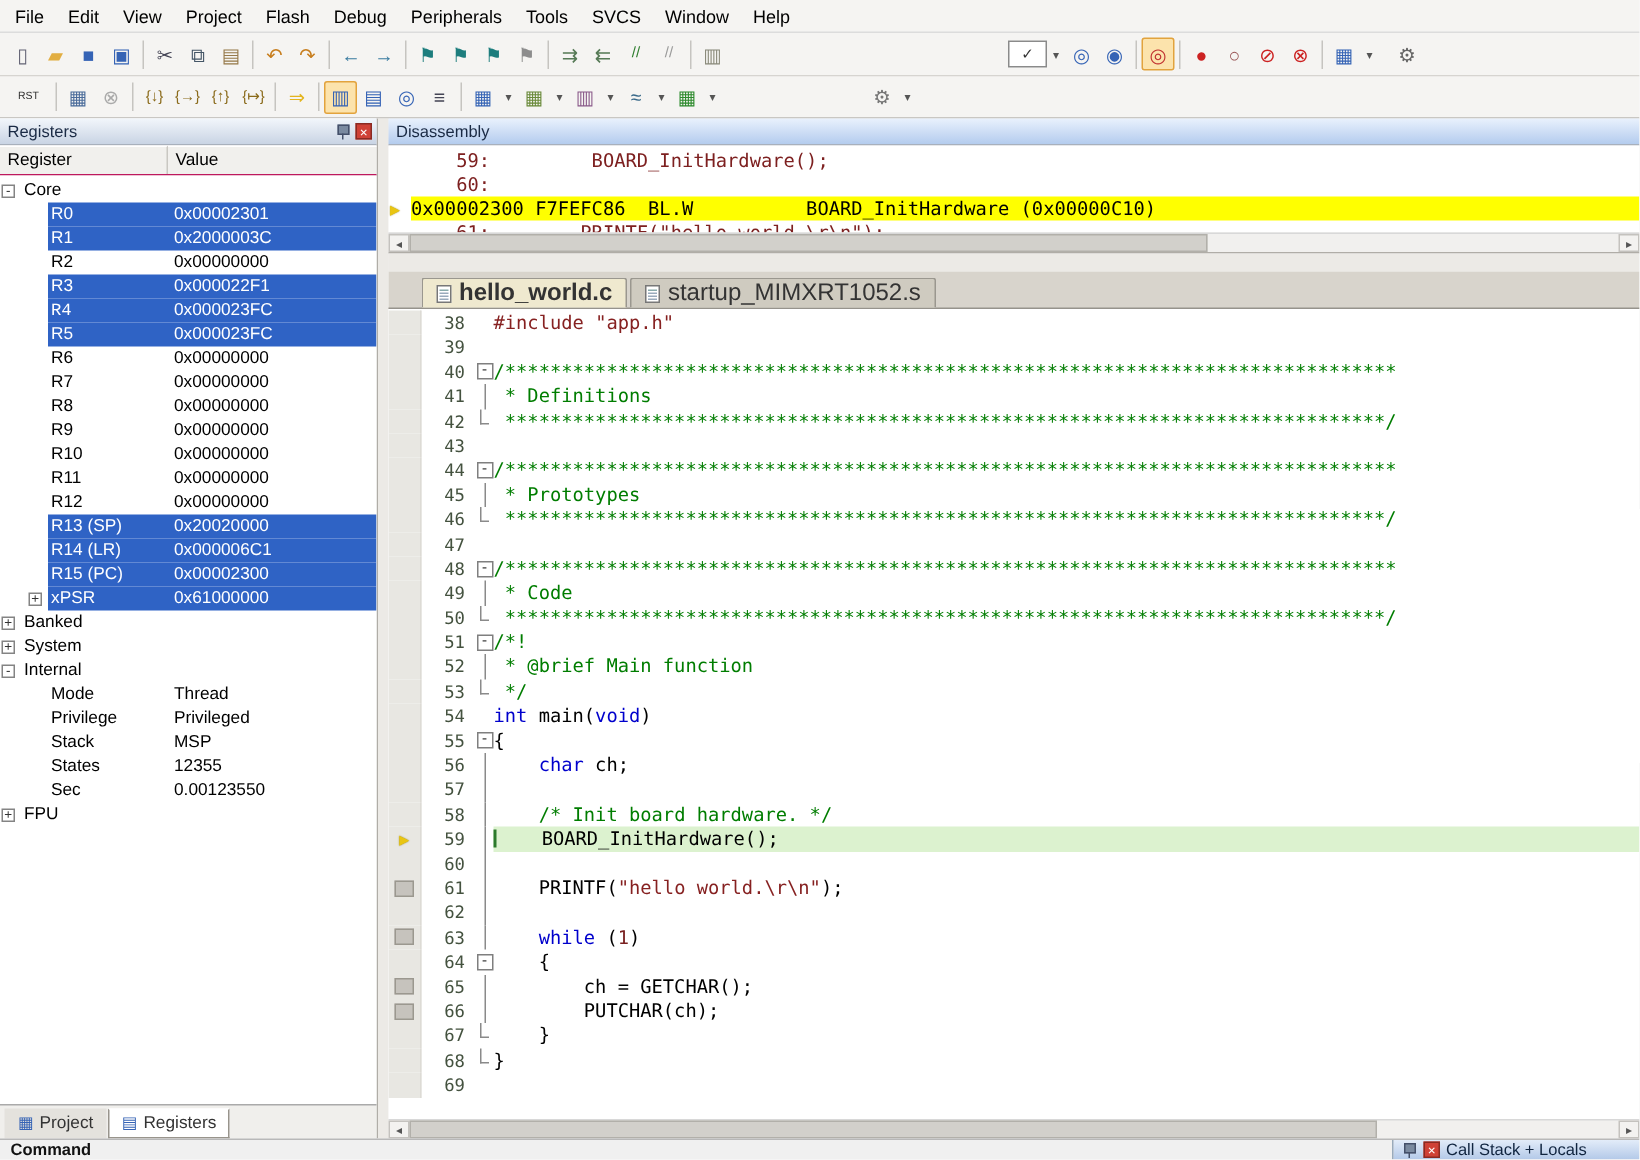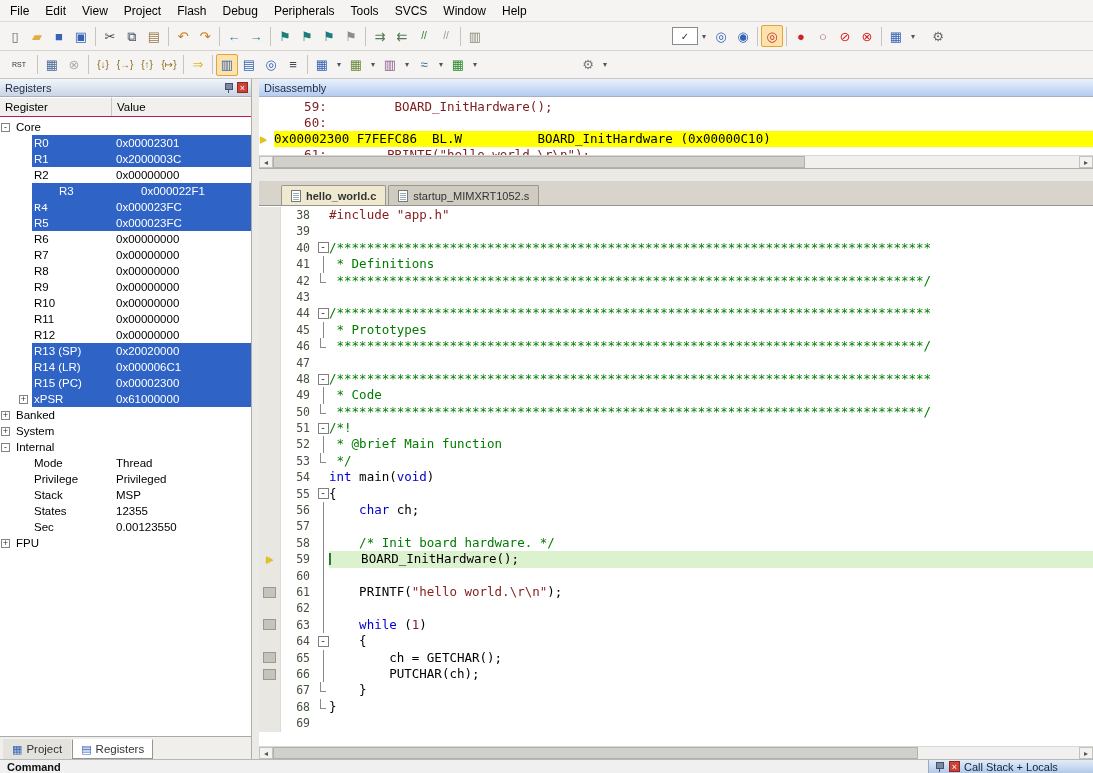--- a/index.html
+++ b/index.html
@@ -62,21 +62,21 @@
   .dis-margin{width:15px;flex-shrink:0;display:flex;align-items:center;padding-left:1px}
   .dis-text{flex:1;color:#000}
   .dis-src .dis-text{color:#7d2020}
   .dis-line.cur .dis-text{background:#ffff00}
   .pc-arrow{color:#e9c512;font-size:11px;line-height:1;text-shadow:0 0 1px #8a7a00}
   .right-gap{height:12px;background:#eceae6;flex-shrink:0}
 
   
   .editor{flex:1;display:flex;flex-direction:column;min-height:0;background:#fff}
   .tab-bar{height:25px;background:#d8d4cc;display:flex;align-items:flex-end;padding-left:22px;border-bottom:1px solid #96938c;flex-shrink:0}
-  .doc-tab{height:20px;display:flex;align-items:center;gap:5px;padding:0 9px;font-size:11px;color:#333;background:#cfcbc0;border:1px solid #9a978f;border-bottom:none;border-radius:2px 2px 0 0;margin-right:2px}
+  .doc-tab{height:20px;display:flex;align-items:center;gap:5px;padding:0 9px;font-size:16px;color:#333;background:#cfcbc0;border:1px solid #9a978f;border-bottom:none;border-radius:2px 2px 0 0;margin-right:2px}
   .doc-tab.active{background:#efe9cf;font-weight:bold}
   .page-icon{width:10px;height:12px;background:#fff;border:1px solid #777;position:relative;flex-shrink:0}
   .page-icon::before{content:"";position:absolute;left:1px;top:2px;width:6px;height:1px;background:#8aa;box-shadow:0 2px 0 #9ab,0 4px 0 #9ab,0 6px 0 #9ab}
   .editor-body{flex:1;overflow:hidden;padding-top:1px;min-height:0}
   .ed-line{display:flex;height:16.4px;line-height:16.4px;font-family:"DejaVu Sans Mono","Liberation Mono",monospace;font-size:12.5px;white-space:pre}
   .ed-margin{width:22px;flex-shrink:0;background:#e8e7e2;display:flex;align-items:center;justify-content:center;border-right:1px solid #dddbd5}
   .mark-gray{width:13px;height:11px;background:#c6c3bd;border:1px solid #9b988f}
   .ed-num{width:36px;flex-shrink:0;text-align:right;padding-right:7px;color:#44523f;font-size:11.5px}
   .ed-fold{width:12px;flex-shrink:0;display:flex;align-items:center;justify-content:center}
   .ed-fold.fb::before{content:"-";width:9px;height:9px;border:1px solid #7f7f7f;background:#fff;font-size:10px;line-height:7px;text-align:center;color:#333;display:block}
@@ -337,21 +337,21 @@
           <div class="reg-row">
             <span class="reg-indent" style="width: 32px;"></span>
             <span class="reg-main">
               <span class="reg-label" style="width: 81px;">R2</span>
               <span class="reg-value">0x00000000</span>
             </span>
           </div>
           <div class="reg-row sel">
             <span class="reg-indent" style="width: 32px;"></span>
             <span class="reg-main">
-              <span class="reg-label" style="width: 81px; margin-left: 25px;">R3</span>
+              <span class="reg-label" style="width: 81px;">R3</span>
               <span class="reg-value">0x000022F1</span>
             </span>
           </div>
           <div class="reg-row sel">
             <span class="reg-indent" style="width: 32px;"></span>
             <span class="reg-main">
               <span class="reg-label" style="width: 81px; font-family: Liberation Mono, monospace;">R4</span>
               <span class="reg-value">0x000023FC</span>
             </span>
           </div>

